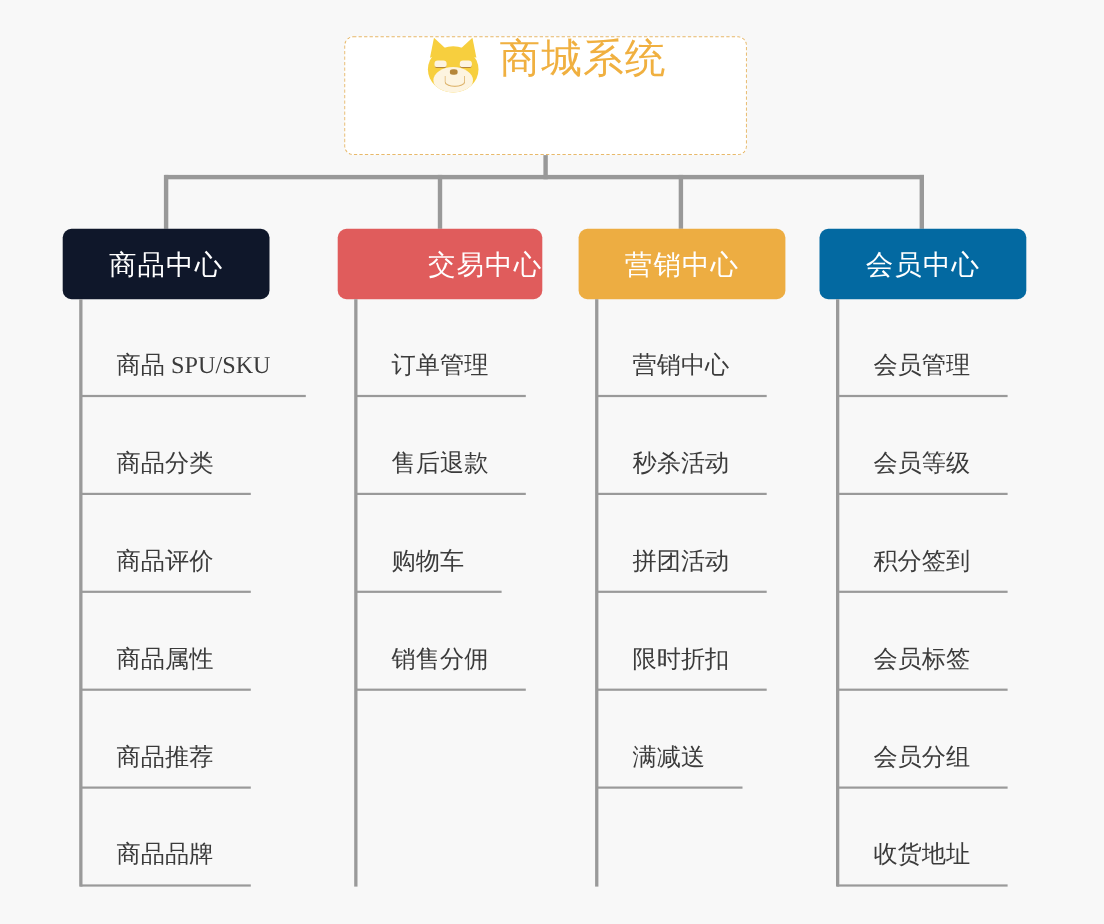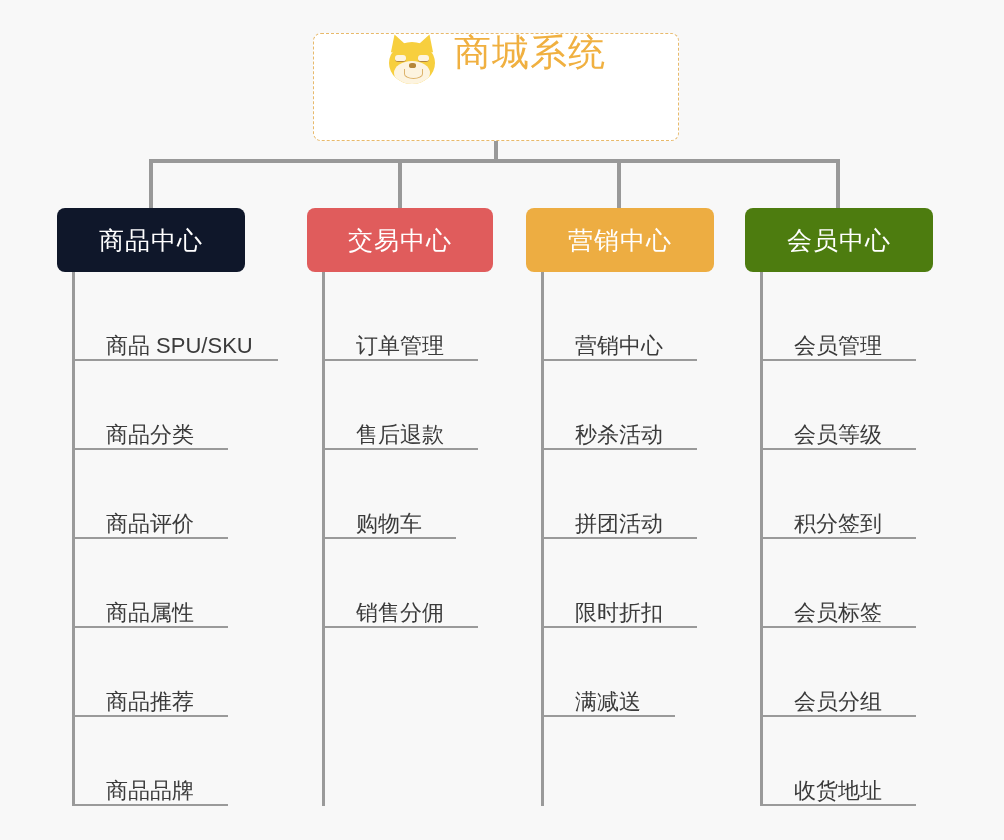--- a/index.html
+++ b/index.html
@@ -151,21 +151,22 @@
     top: 0;
     width: 3px;
     background: #9a9a9a;
   }
   .item {
     position: relative;
     height: 89px;
     box-sizing: border-box;
     display: flex;
     align-items: flex-end;
-    padding-bottom: 4px;
+    padding-bottom: 18px;
+    font-family: Liberation Serif, serif;
   }
   .item .underline {
     position: absolute;
     left: 0px;
     bottom: 0;
     height: 2px;
     background: #9a9a9a;
   }
   .item-label {
     font-size: 22px;
@@ -229,21 +230,21 @@
         <span class="item-label">商品推荐</span>
       </div>
       <div class="item">
         <span class="underline" style="width:155px;"></span>
         <span class="item-label">商品品牌</span>
       </div>
     </div>
   </div>
 
   <div class="column" style="left:307px;">
-    <div class="cat-box" style="width: 186px; background: rgb(224, 92, 92);">
+    <div class="cat-box" style="width: 186px; background: rgb(224, 92, 92); justify-content: flex-end;">
       <span>交易中心</span>
     </div>
     <div class="items">
       <div class="rail" style="height:534px;"></div>
       <div class="item">
         <span class="underline" style="width:155px;"></span>
         <span class="item-label">订单管理</span>
       </div>
       <div class="item">
         <span class="underline" style="width:155px;"></span>
@@ -283,21 +284,21 @@
         <span class="item-label">限时折扣</span>
       </div>
       <div class="item">
         <span class="underline" style="width:133px;"></span>
         <span class="item-label">满减送</span>
       </div>
     </div>
   </div>
 
   <div class="column" style="left:745px;">
-    <div class="cat-box" style="width: 188px; background: #4d7c0f;">
+    <div class="cat-box" style="width: 188px; background: #0369a1;">
       <span>会员中心</span>
     </div>
     <div class="items">
       <div class="rail" style="height:534px;"></div>
       <div class="item">
         <span class="underline" style="width:155px;"></span>
         <span class="item-label">会员管理</span>
       </div>
       <div class="item">
         <span class="underline" style="width:155px;"></span>

